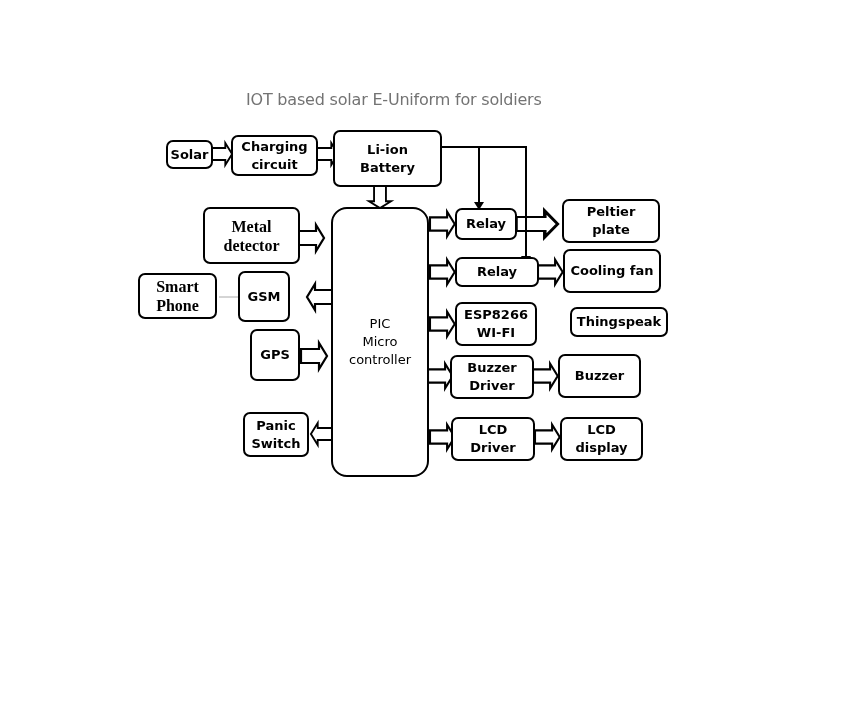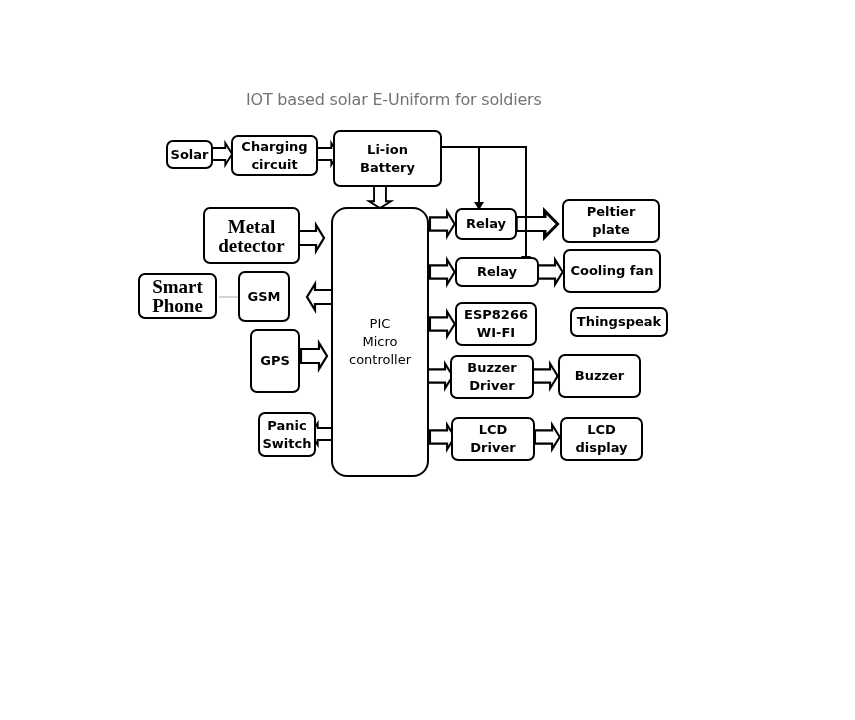--- a/index.html
+++ b/index.html
@@ -2,21 +2,21 @@
 <html><head>
   <meta charset="utf-8">
   <style>
     html, body { margin: 0; padding: 0; background: #ffffff; }
     body { width: 855px; height: 720px; position: relative; overflow: hidden; font-family: "Liberation Sans", sans-serif; }
     svg { position: absolute; left: 0; top: 0; }
     .title { position: absolute; left: 246px; top: 90px; font-size: 16px; color: #737373; font-family: "DejaVu Sans", sans-serif; letter-spacing: -0.2px; }
     .box { position: absolute; border: 2.5px solid #000; border-radius: 7px; box-sizing: border-box; background: #fff;
            display: flex; align-items: center; justify-content: center; text-align: center;
            font-family: "DejaVu Sans", sans-serif; font-weight: bold; font-size: 13px; line-height: 18px; color: #000; white-space: pre-line; }
-    .serif { font-family: "Liberation Serif", serif; font-size: 19px; line-height: 19px; }
+    .serif { font-family: "Liberation Serif", serif; font-size: 16px; line-height: 19px; }
   </style>
 </head>
 <body>
 
 <svg width="855" height="720">
   <defs>
     <g id="arr-r">
         <path d="M0,-7 L18,-7 L18,-13 L26,0 L18,13 L18,7 L0,7 Z" fill="#fff" stroke="#000" stroke-width="2.2" stroke-linejoin="miter"></path>
       </g>
   </defs>
@@ -61,22 +61,22 @@
 <div class="box" style="left:166px;top:140px;width:47px;height:29px;text-align:right;">Solar</div>
 <div class="box" style="left:231px;top:135px;width:87px;height:41px;">Charging
 circuit</div>
 <div class="box" style="left:333px;top:130px;width:109px;height:57px;">Li-ion
 Battery</div>
 <div class="box serif" style="left:203px;top:207px;width:97px;height:57px;">Metal
 detector</div>
 <div class="box serif" style="left:138px;top:273px;width:79px;height:46px;font-family:Liberation Serif, serif;">Smart
 Phone</div>
 <div class="box" style="left:238px;top:271px;width:52px;height:51px;text-align:right;">GSM</div>
-<div class="box" style="left:250px;top:329px;width:50px;height:64px;">GPS</div>
-<div class="box" style="left:258px;top:412px;width:58px;height:45px;">Panic
+<div class="box" style="left:250px;top:329px;width:50px;height:52px;">GPS</div>
+<div class="box" style="left:243px;top:412px;width:66px;height:45px;">Panic
 Switch</div>
 <div class="box" style="left:331px;top:207px;width:98px;height:270px;border-radius:16px;font-weight:normal;font-size:13px;">PIC
 Micro
 controller</div>
 
 <div class="box" style="left:455px;top:208px;width:62px;height:32px;">Relay</div>
 <div class="box" style="left:455px;top:257px;width:84px;height:30px;">Relay</div>
 <div class="box" style="left:455px;top:302px;width:82px;height:44px;">ESP8266
 WI-FI</div>
 <div class="box" style="left:450px;top:355px;width:84px;height:44px;">Buzzer

